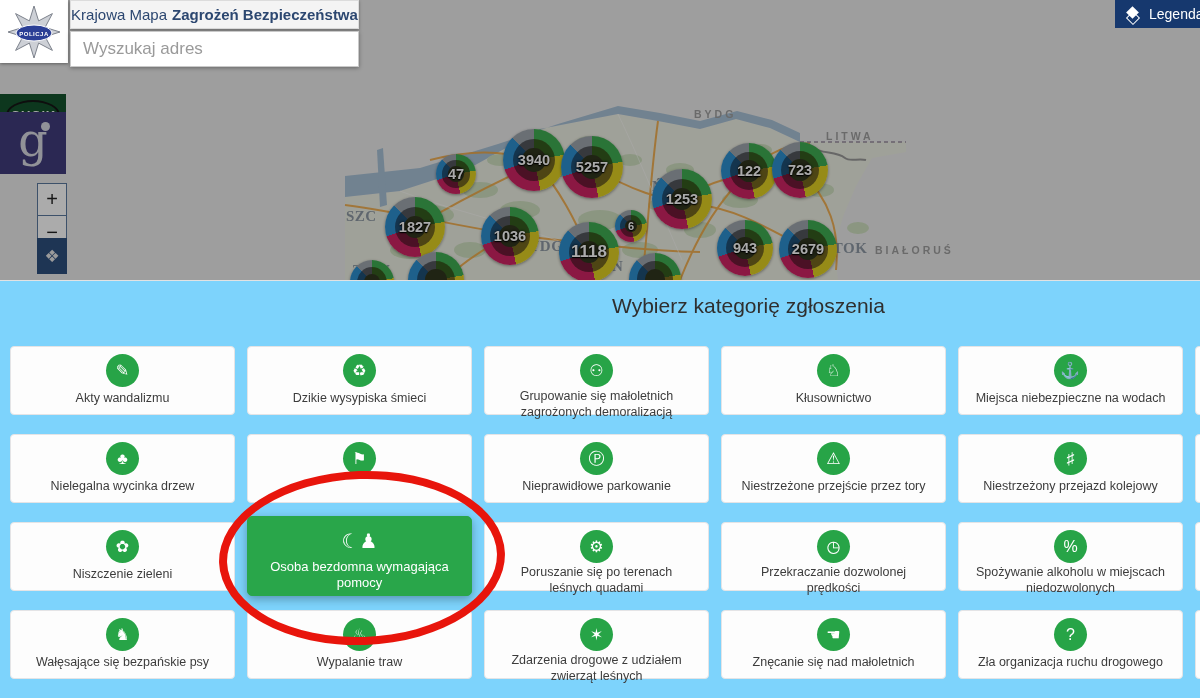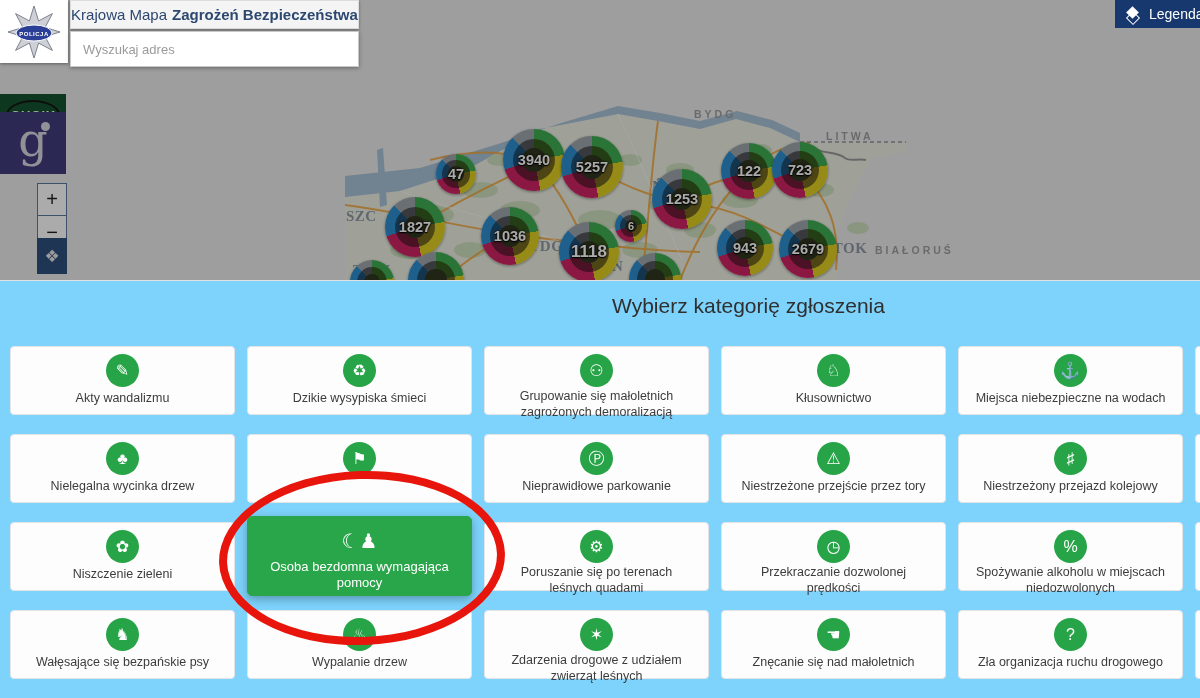--- a/index.html
+++ b/index.html
@@ -25,21 +25,21 @@
 
   
   .policja-logo{position:absolute;left:0;top:0;width:68px;height:63px;background:#fff;z-index:60;
     display:flex;align-items:center;justify-content:center;box-shadow:0 1px 3px rgba(0,0,0,.4);}
   .title-bar{position:absolute;left:70px;top:0;width:287px;height:27px;background:#f4f4f4;border:1px solid #dcdcdc;
     z-index:60;display:flex;align-items:center;justify-content:center;font-size:15px;color:#2c4770;
     box-shadow:0 1px 3px rgba(0,0,0,.35);white-space:nowrap;}
   .title-bar b{margin-left:5px;}
   .search-box{position:absolute;left:70px;top:31px;width:287px;height:34px;background:#fff;border:1px solid #c9c9c9;
     z-index:60;box-shadow:0 1px 4px rgba(0,0,0,.35);}
-  .search-box input{width:100%;height:100%;border:0;outline:none;padding:16px 12px;font-size:13px;box-sizing:border-box;
+  .search-box input{width:100%;height:100%;border:0;outline:none;padding:16px 12px;font-size:17px;box-sizing:border-box;
     font-family:"Liberation Sans",sans-serif;color:#444;background:transparent;}
   .search-box input::placeholder{color:#9a9a9a;}
 
   .legend-button{position:absolute;left:1115px;top:0;width:110px;height:28px;background:#16386e;color:#fff;z-index:60;
     display:flex;align-items:center;gap:8px;padding-left:11px;font-size:14px;cursor:pointer;box-sizing:border-box;}
   .layers-icon{position:relative;width:15px;height:13px;flex:0 0 auto;}
   .layers-icon::after{content:"";position:absolute;left:2px;top:5px;width:8px;height:8px;border:1.5px solid #fff;transform:rotate(45deg);}
   .layers-icon::before{content:"";position:absolute;left:2px;top:0;width:9px;height:9px;background:#fff;transform:rotate(45deg);}
 
   
@@ -375,21 +375,21 @@
       <div class="tile">
       <span class="tile-icon">
         <span>♞</span>
       </span>
       <span class="tile-label">Wałęsające się bezpańskie psy</span>
     </div>
       <div class="tile">
       <span class="tile-icon">
         <span>♨</span>
       </span>
-      <span class="tile-label">Wypalanie drzew</span>
+      <span class="tile-label">Wypalanie traw</span>
     </div>
       <div class="tile">
       <span class="tile-icon">
         <span>✶</span>
       </span>
       <span class="tile-label">Zdarzenia drogowe z udziałem zwierząt leśnych</span>
     </div>
       <div class="tile">
       <span class="tile-icon">
         <span>☚</span>

